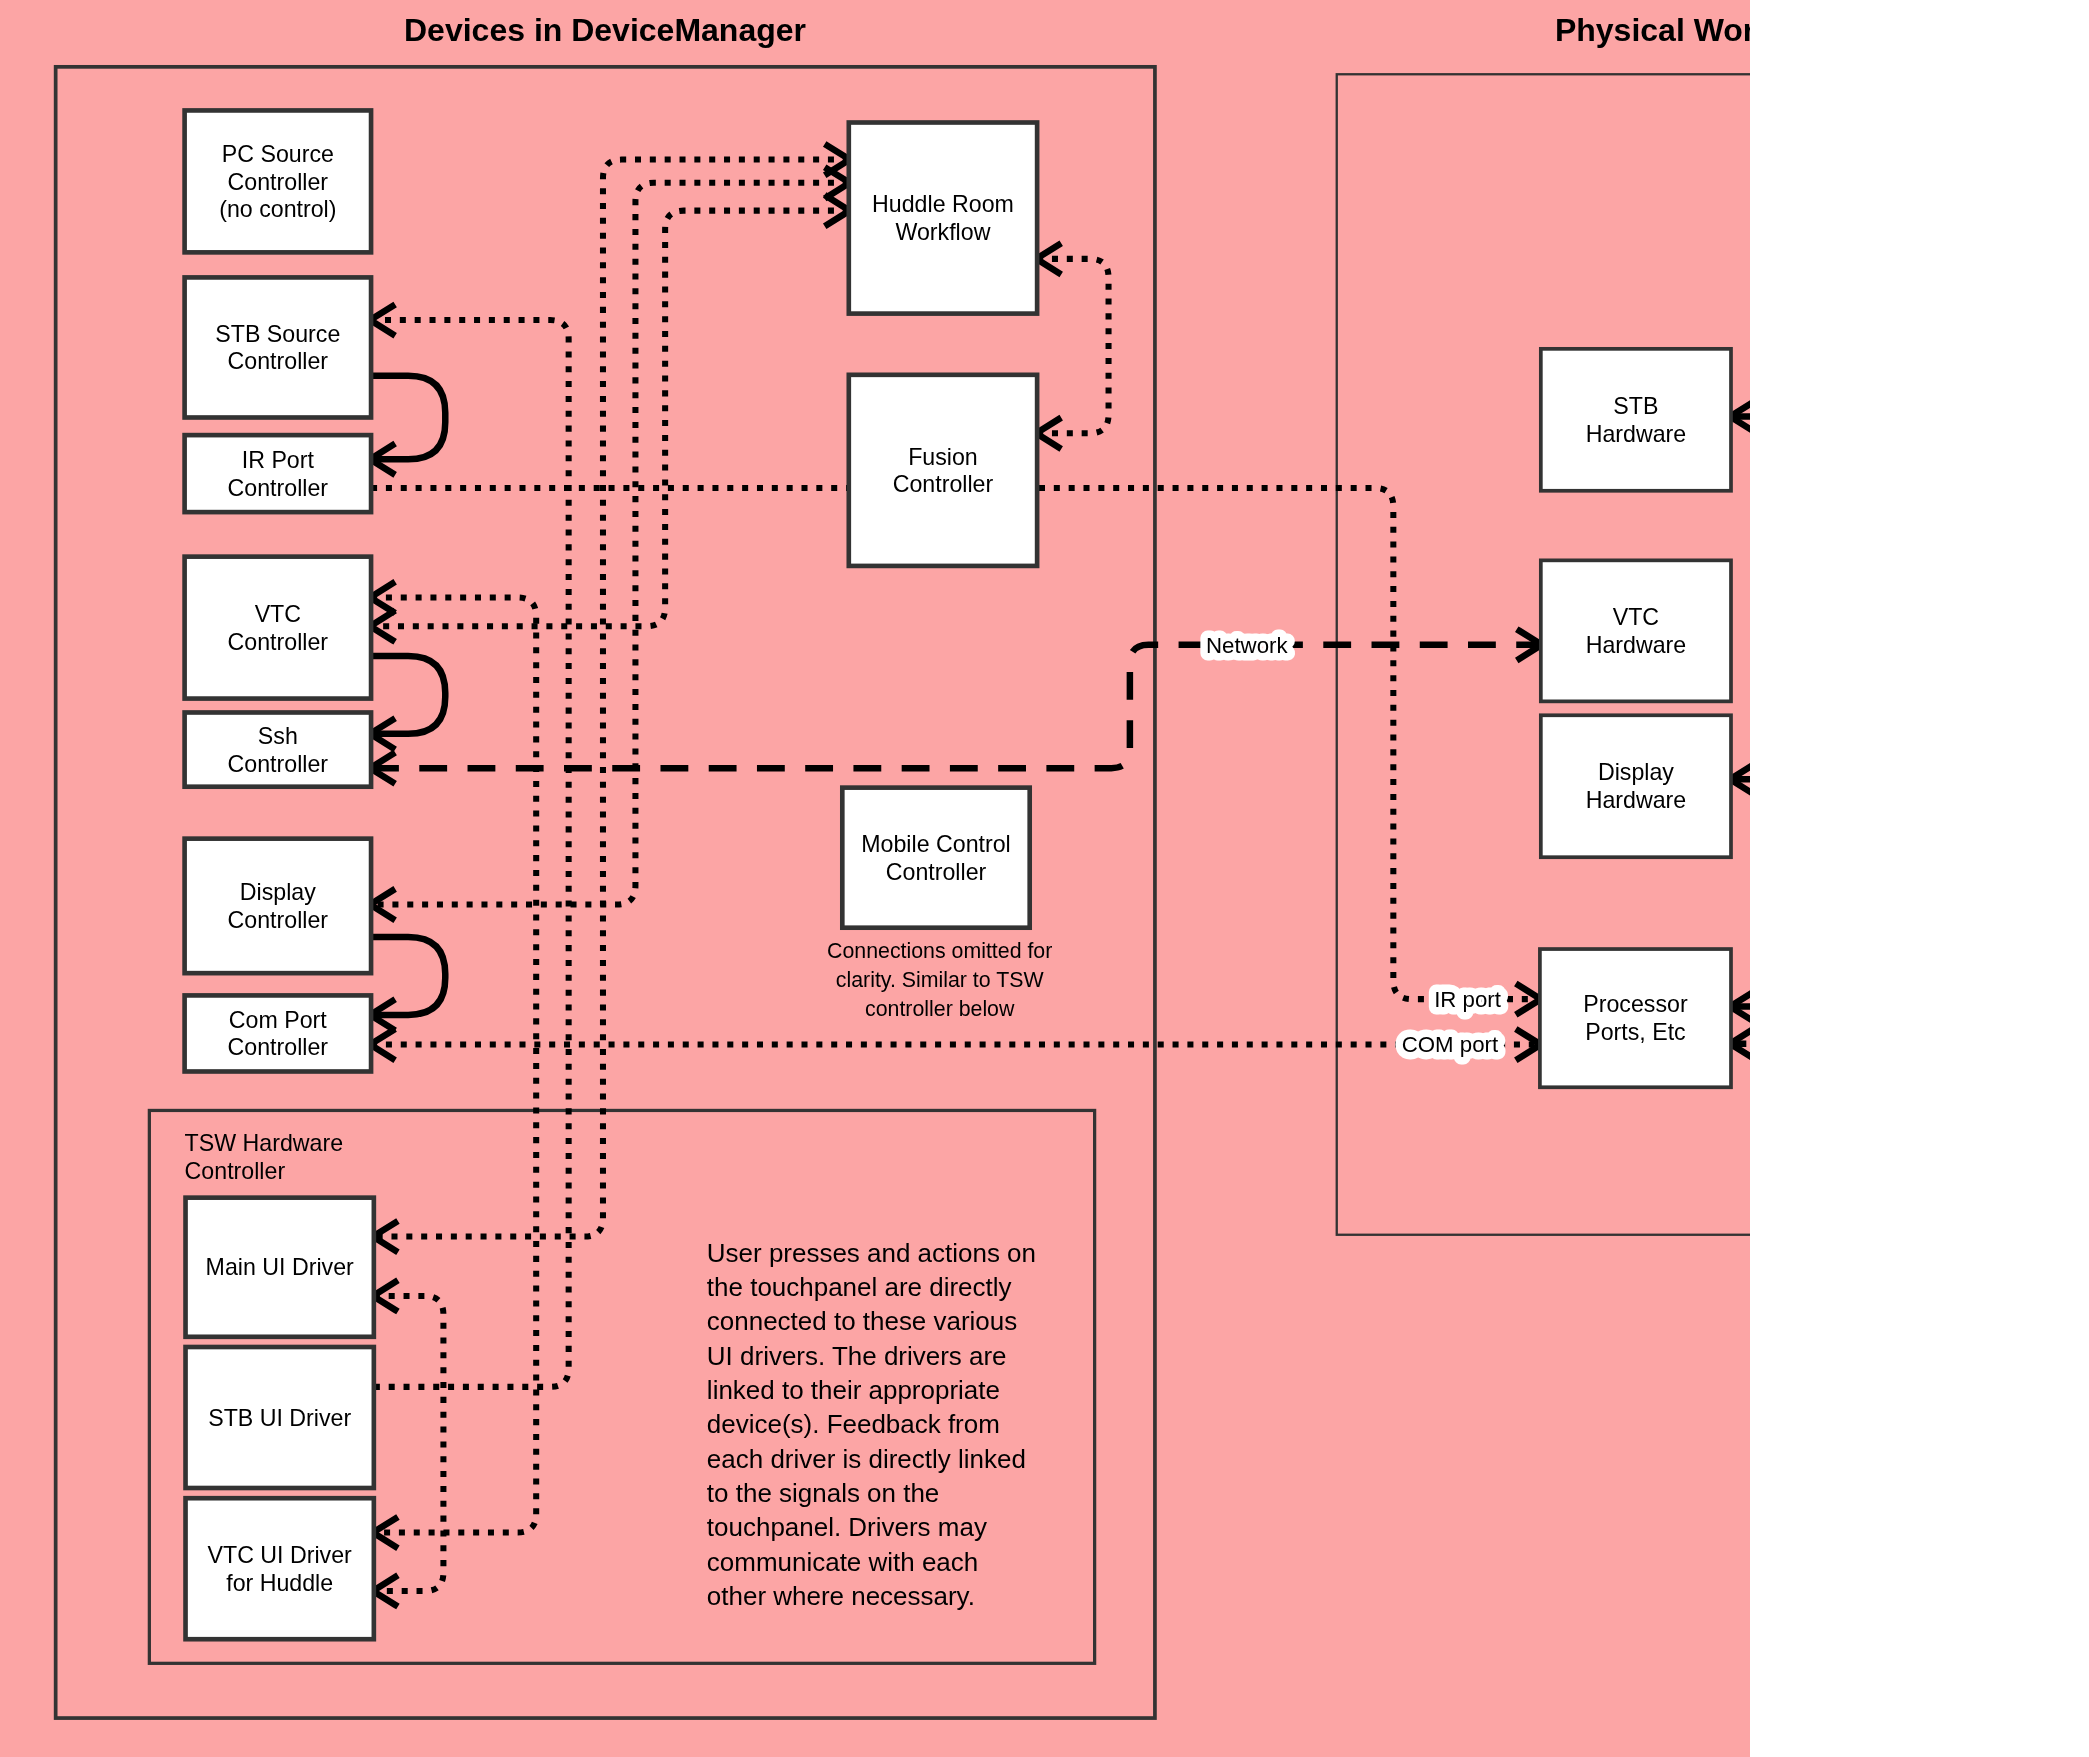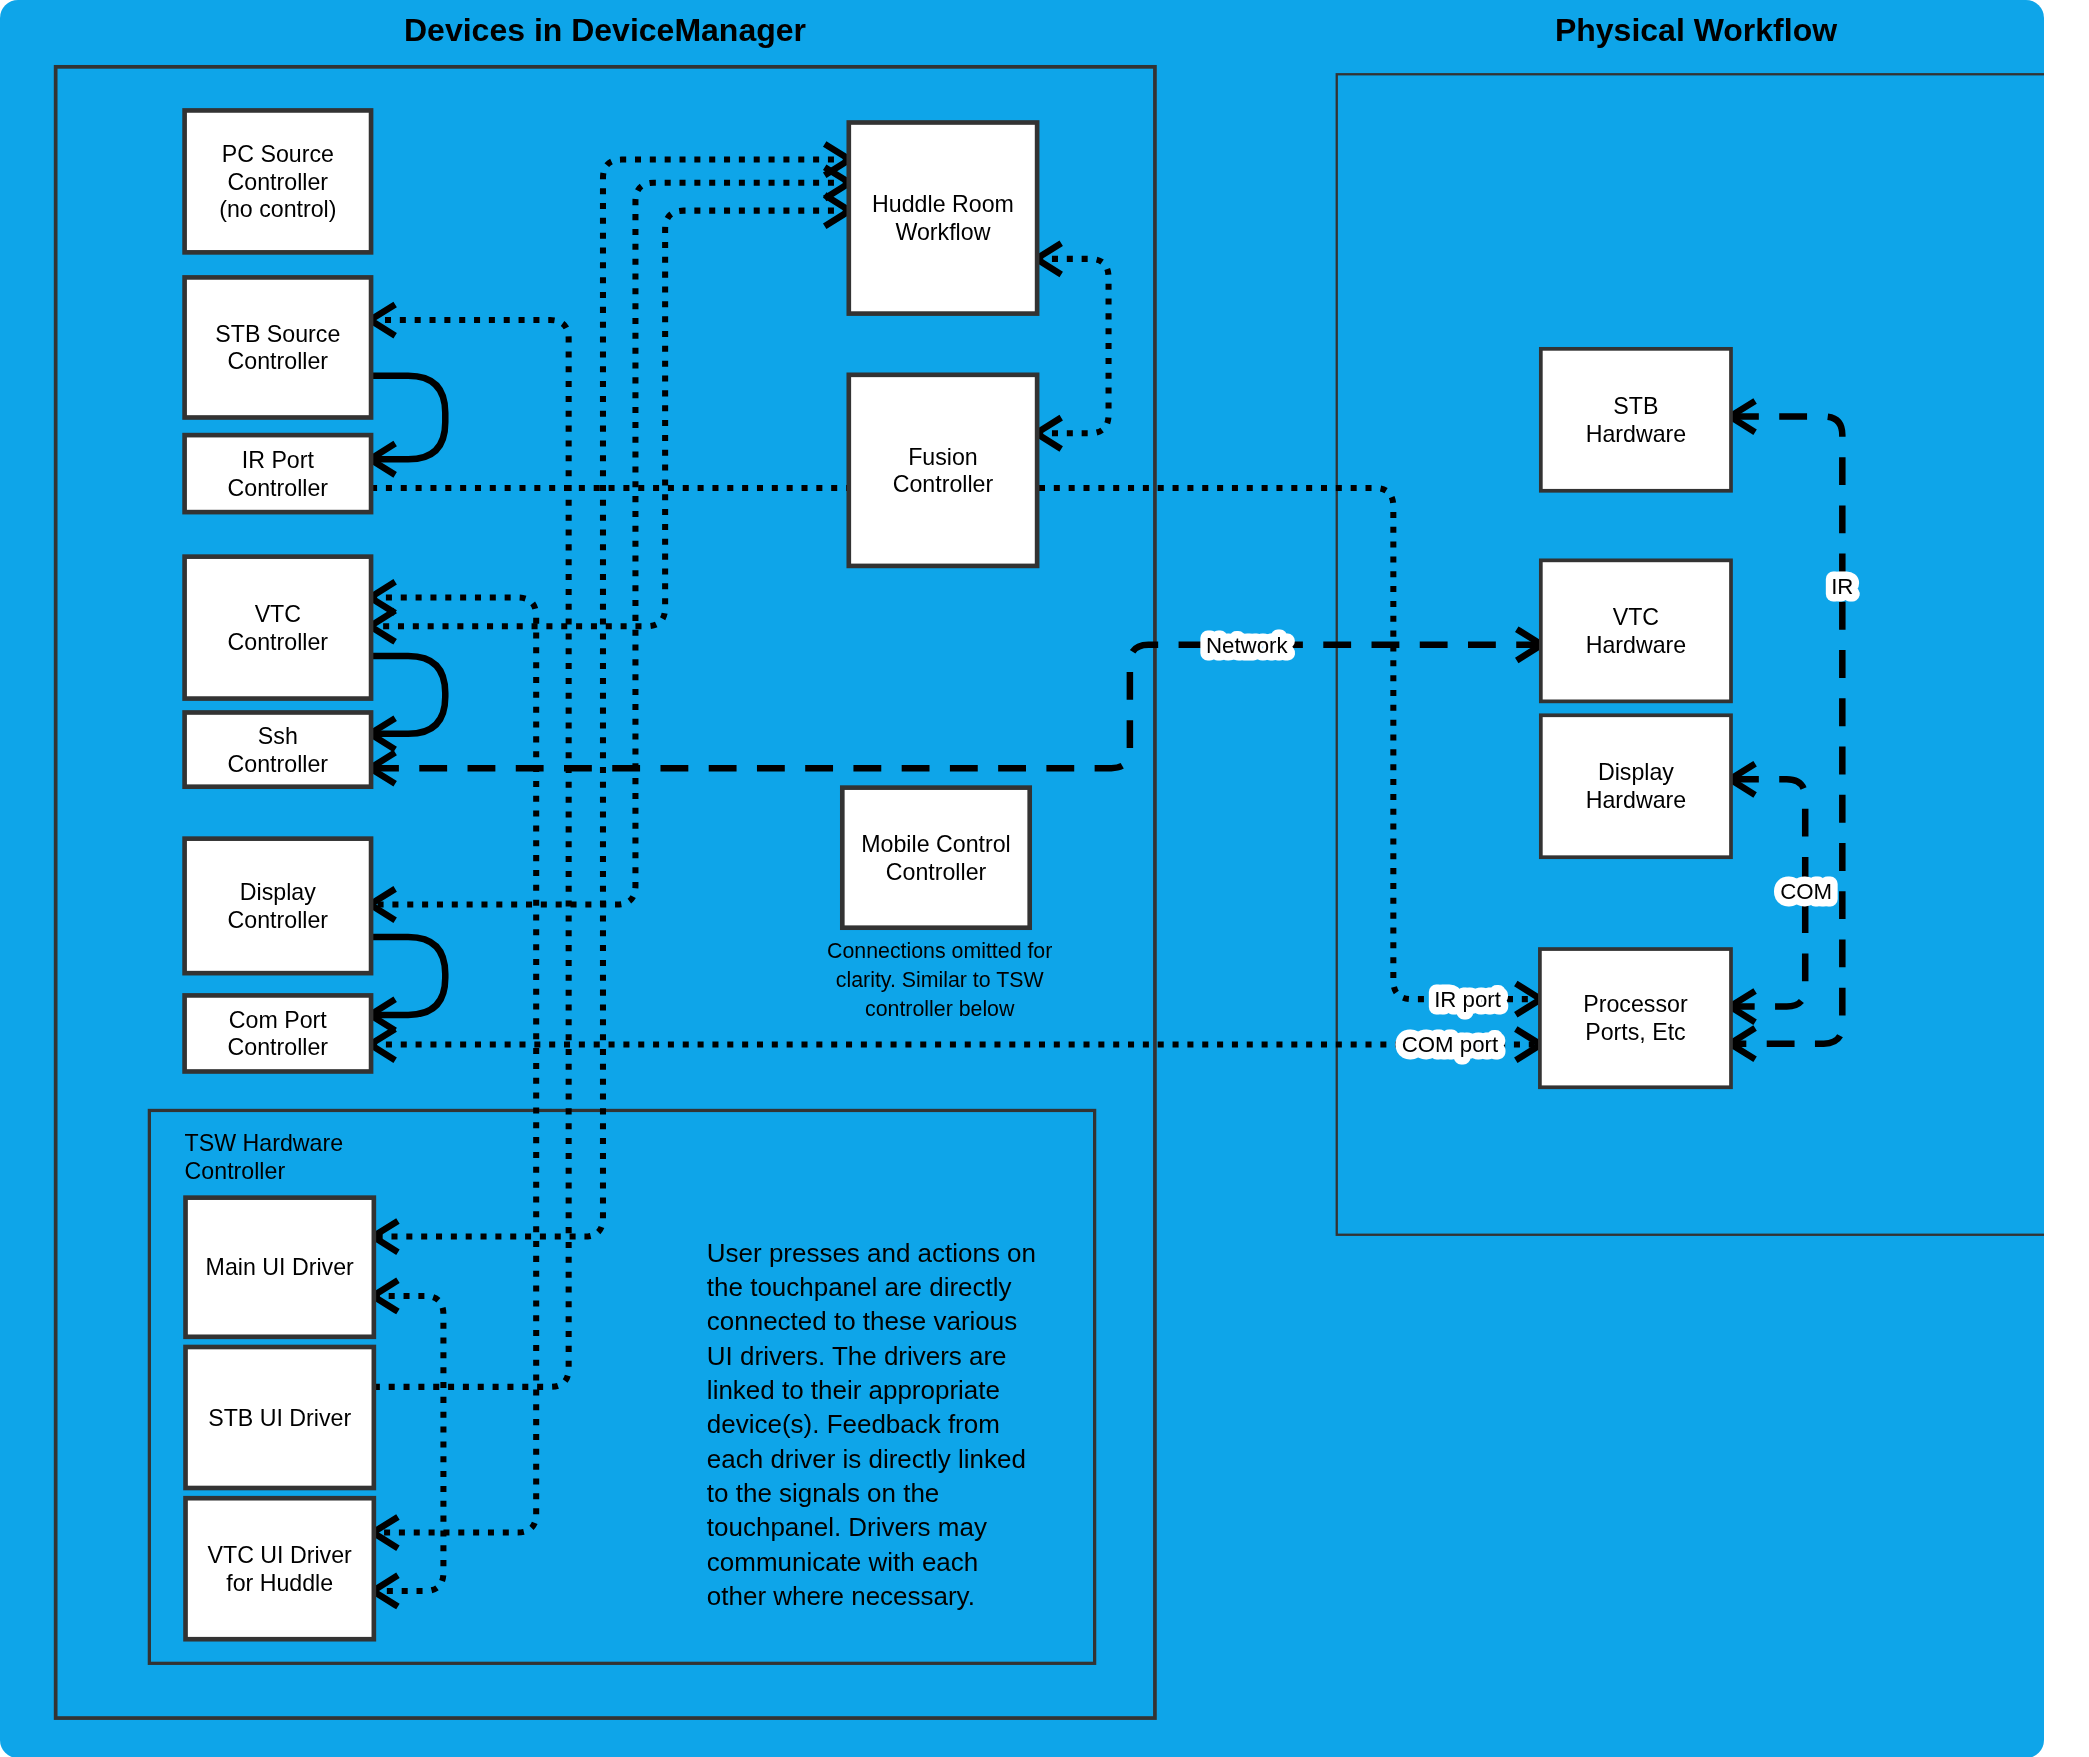--- a/index.html
+++ b/index.html
@@ -1,22 +1,21 @@
 <!DOCTYPE html>
 <html style="font-size:15px"><head>
 <meta charset="utf-8">
 <style>
   html,body{margin:0;padding:0;background:#ffffff;}
   .canvas{
     position:relative;
-    width:2044px;height:1758px;
-    background:#0ea5e9;
+    width:1750px;height:1758px;
+    background:#fca5a5;
     font-family:"Liberation Sans", sans-serif;
     overflow:hidden;
-    border-radius:18px;
   }
   .diagram-title{
     position:absolute;
     transform:translateX(-50%);
     font-weight:bold;
     font-size:32px;
     color:#000;
     white-space:nowrap;
   }
   svg{position:absolute;left:0;top:0;}

